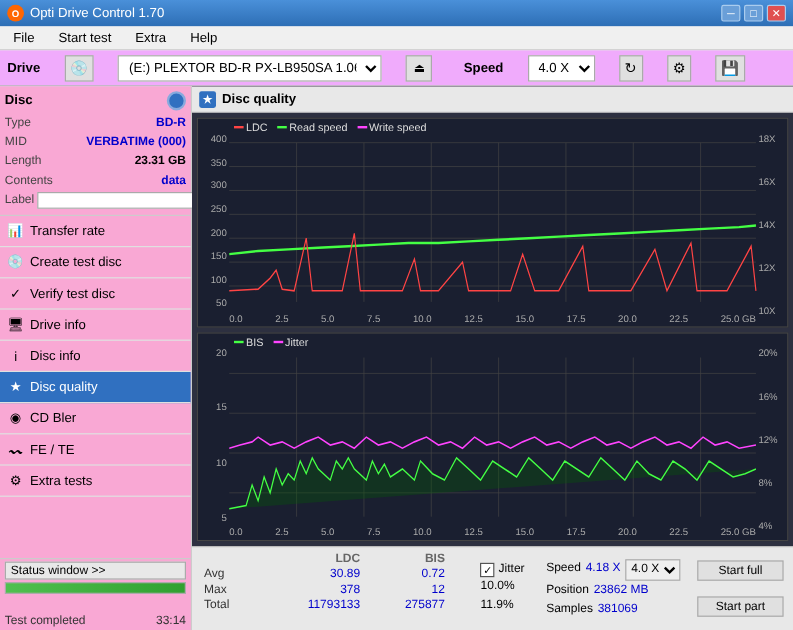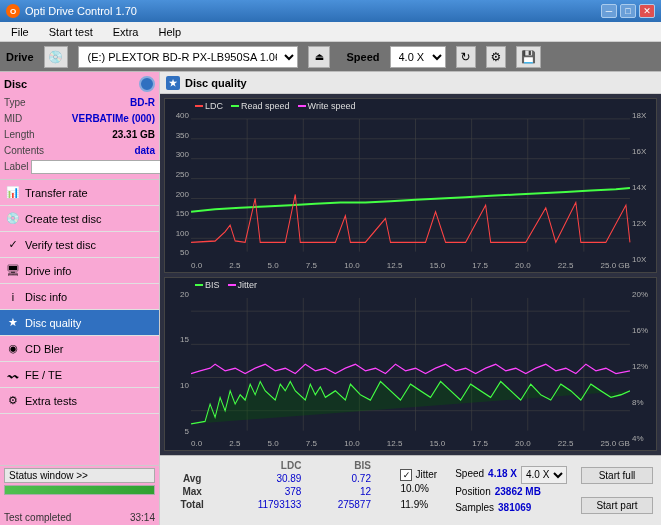--- a/index.html
+++ b/index.html
@@ -69,27 +69,27 @@
       font-size: 11px;
       gap: 8px;
     }
     .menu-item {
       padding: 1px 6px;
       cursor: pointer;
     }
 
     
     .drive-bar {
-      background: #737373;
+      background: #f0abfc;
       height: 30px;
       display: flex;
       align-items: center;
       padding: 0 6px;
       border-bottom: 1px solid #bbb;
-      gap: 10px;
+      gap: 20px;
       font-size: 11px;
     }
     .drive-label { font-weight: bold; }
     .drive-select {
       flex: 1;
       max-width: 220px;
       height: 22px;
       border: 1px solid #aaa;
       background: white;
       font-size: 11px;
@@ -350,22 +350,22 @@
     }
     .stats-table table {
       border-collapse: collapse;
       width: 100%;
     }
     .stats-table td {
       padding: 1px 4px;
       text-align: right;
     }
     .stats-table td:first-child {
-      text-align: center;
-      font-weight: bold;
+      text-align: left;
+      font-weight: normal;
       color: #333;
     }
     .stats-table td.blue { color: #0000cc; }
     .jitter-section {
       display: flex;
       flex-direction: column;
       justify-content: center;
       font-size: 10px;
       padding: 0 6px;
     }
@@ -389,21 +389,21 @@
       flex-direction: column;
       justify-content: center;
       font-size: 10px;
       padding: 0 6px;
     }
     .speed-row {
       display: flex;
       gap: 4px;
       line-height: 16px;
     }
-    .speed-val { color: #0000cc; font-weight: bold; }
+    .speed-val { color: #0000cc; font-weight: normal; }
     .action-btns {
       display: flex;
       flex-direction: column;
       justify-content: space-around;
       align-items: flex-start;
       padding: 2px;
     }
     .action-btn {
       background: #e0e0e0;
       border: 1px solid #aaa;

